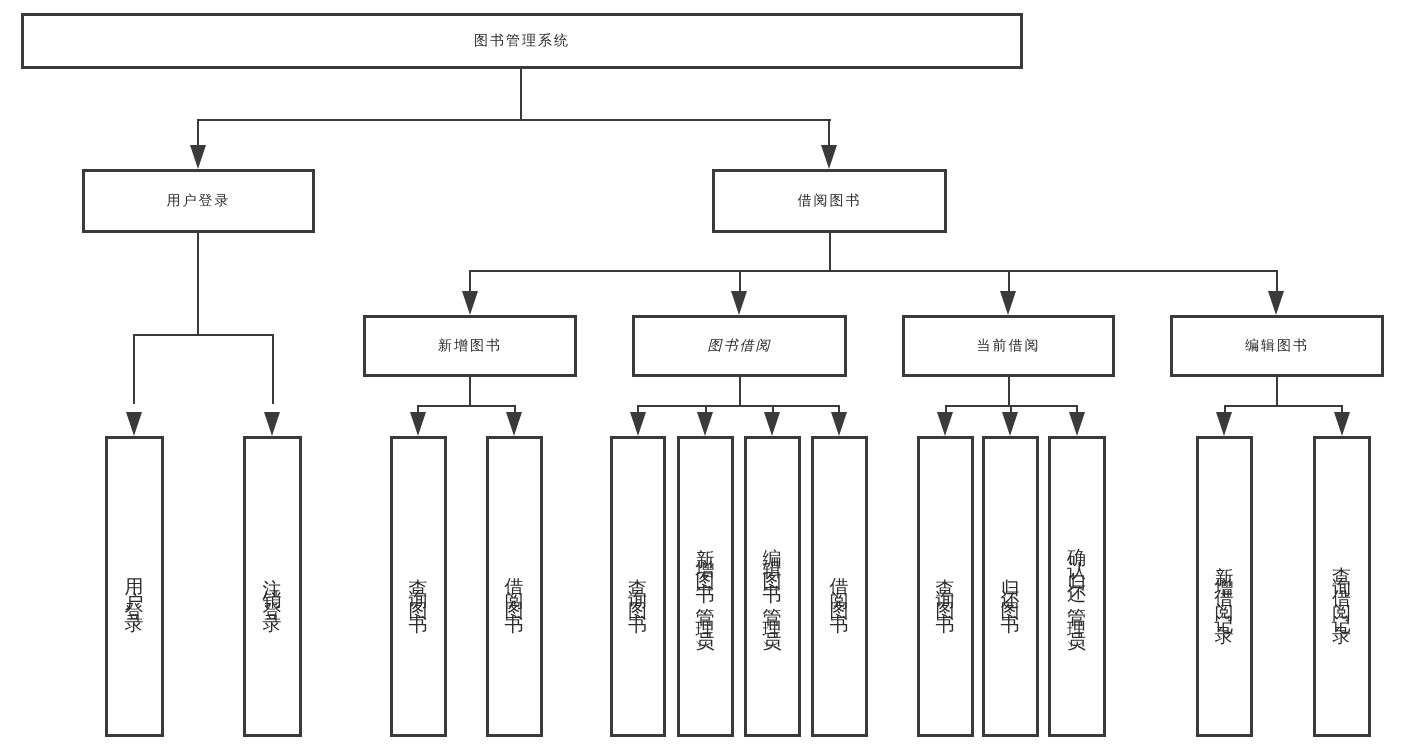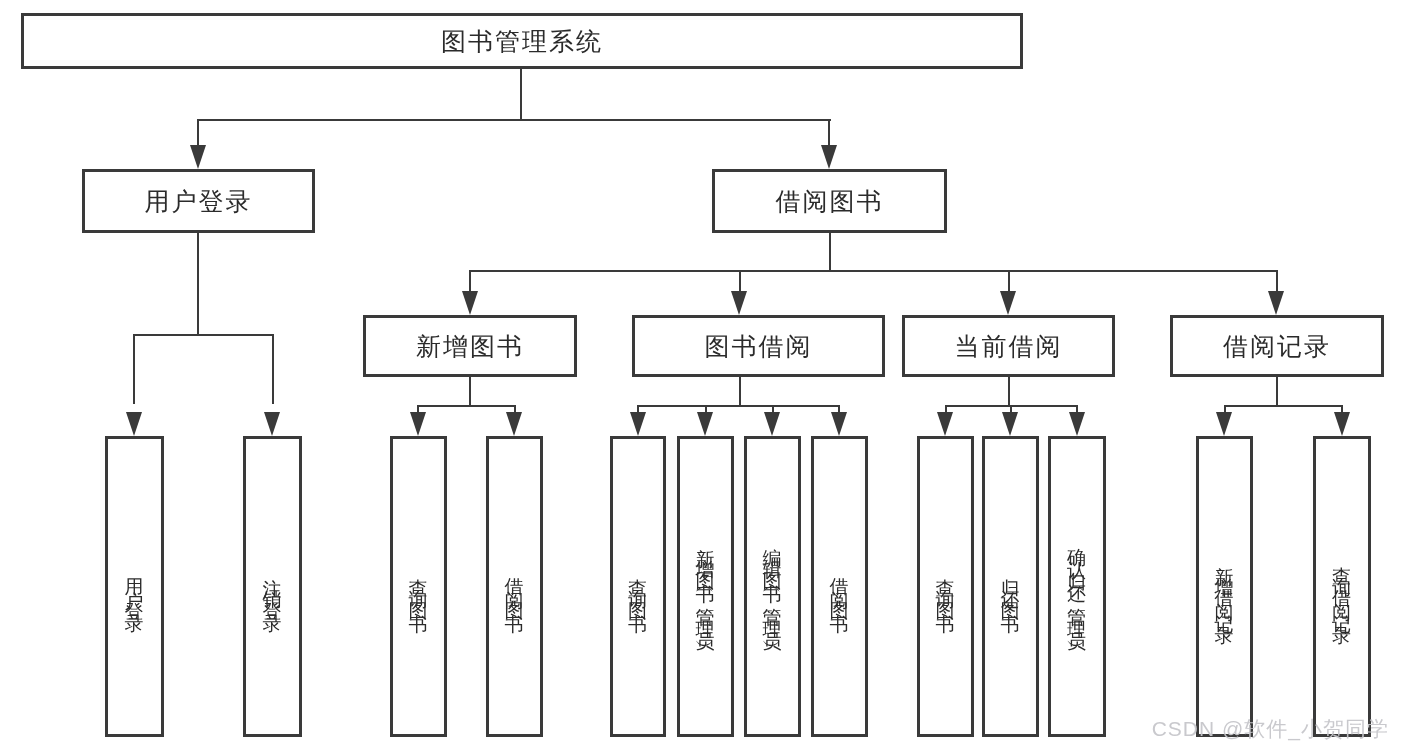--- a/index.html
+++ b/index.html
@@ -14,21 +14,21 @@
   .box {
     position: absolute;
     box-sizing: border-box;
     border: 3px solid #3a3a3a;
     background: #ffffff;
     display: flex;
     align-items: center;
     justify-content: center;
   }
   .hlabel {
-    font-size: 25px;
+    font-size: 14px;
     letter-spacing: 2px;
     color: #2b2b2b;
     white-space: nowrap;
   }
   .vlabel {
     writing-mode: vertical-rl;
     text-orientation: mixed;
     font-size: 19px;
     letter-spacing: 12px;
     color: #2b2b2b;
@@ -90,28 +90,28 @@
   <div class="line" style="left:1008px; top:270px; width:2px; height:22px;"></div>
   <div class="line" style="left:1276px; top:270px; width:2px; height:22px;"></div>
   <div class="arrow" style="left:462px; top:291px;"></div>
   <div class="arrow" style="left:731px; top:291px;"></div>
   <div class="arrow" style="left:1000px; top:291px;"></div>
   <div class="arrow" style="left:1268px; top:291px;"></div>
 
   <div class="box" style="left:363px; top:315px; width:214px; height:62px;">
     <span class="hlabel">新增图书</span>
   </div>
-  <div class="box" style="left:632px; top:315px; width:253px; height:62px;">
+  <div class="box" style="left:632px; top:315px; width:215px; height:62px;font-style:italic;">
     <span class="hlabel">图书借阅</span>
   </div>
   <div class="box" style="left:902px; top:315px; width:213px; height:62px;justify-content:center;">
     <span class="hlabel">当前借阅</span>
   </div>
   <div class="box" style="left:1170px; top:315px; width:214px; height:62px;">
-    <span class="hlabel">借阅记录</span>
+    <span class="hlabel">编辑图书</span>
   </div>
 
   <div class="line" style="left:469px; top:377px; width:2px; height:30px;"></div>
   <div class="line" style="left:418px; top:405px; width:97px; height:2px;"></div>
   <div class="line" style="left:417px; top:405px; width:2px; height:10px;"></div>
   <div class="line" style="left:514px; top:405px; width:2px; height:10px;"></div>
   <div class="arrow" style="left:410px; top:412px;"></div>
   <div class="arrow" style="left:506px; top:412px;"></div>
 
   <div class="line" style="left:739px; top:377px; width:2px; height:30px;"></div>
@@ -178,15 +178,14 @@
     <span class="vlabel">确认归还（管理员）</span>
   </div>
 
   <div class="box" style="left:1196px; top:436px; width:57px; height:301px;">
     <span class="vlabel">新增借阅记录</span>
   </div>
   <div class="box" style="left:1313px; top:436px; width:58px; height:301px;">
     <span class="vlabel">查询借阅记录</span>
   </div>
 
-  <div class="watermark">CSDN @软件_小贺同学</div>
 
 </div>
 
 </body></html>

